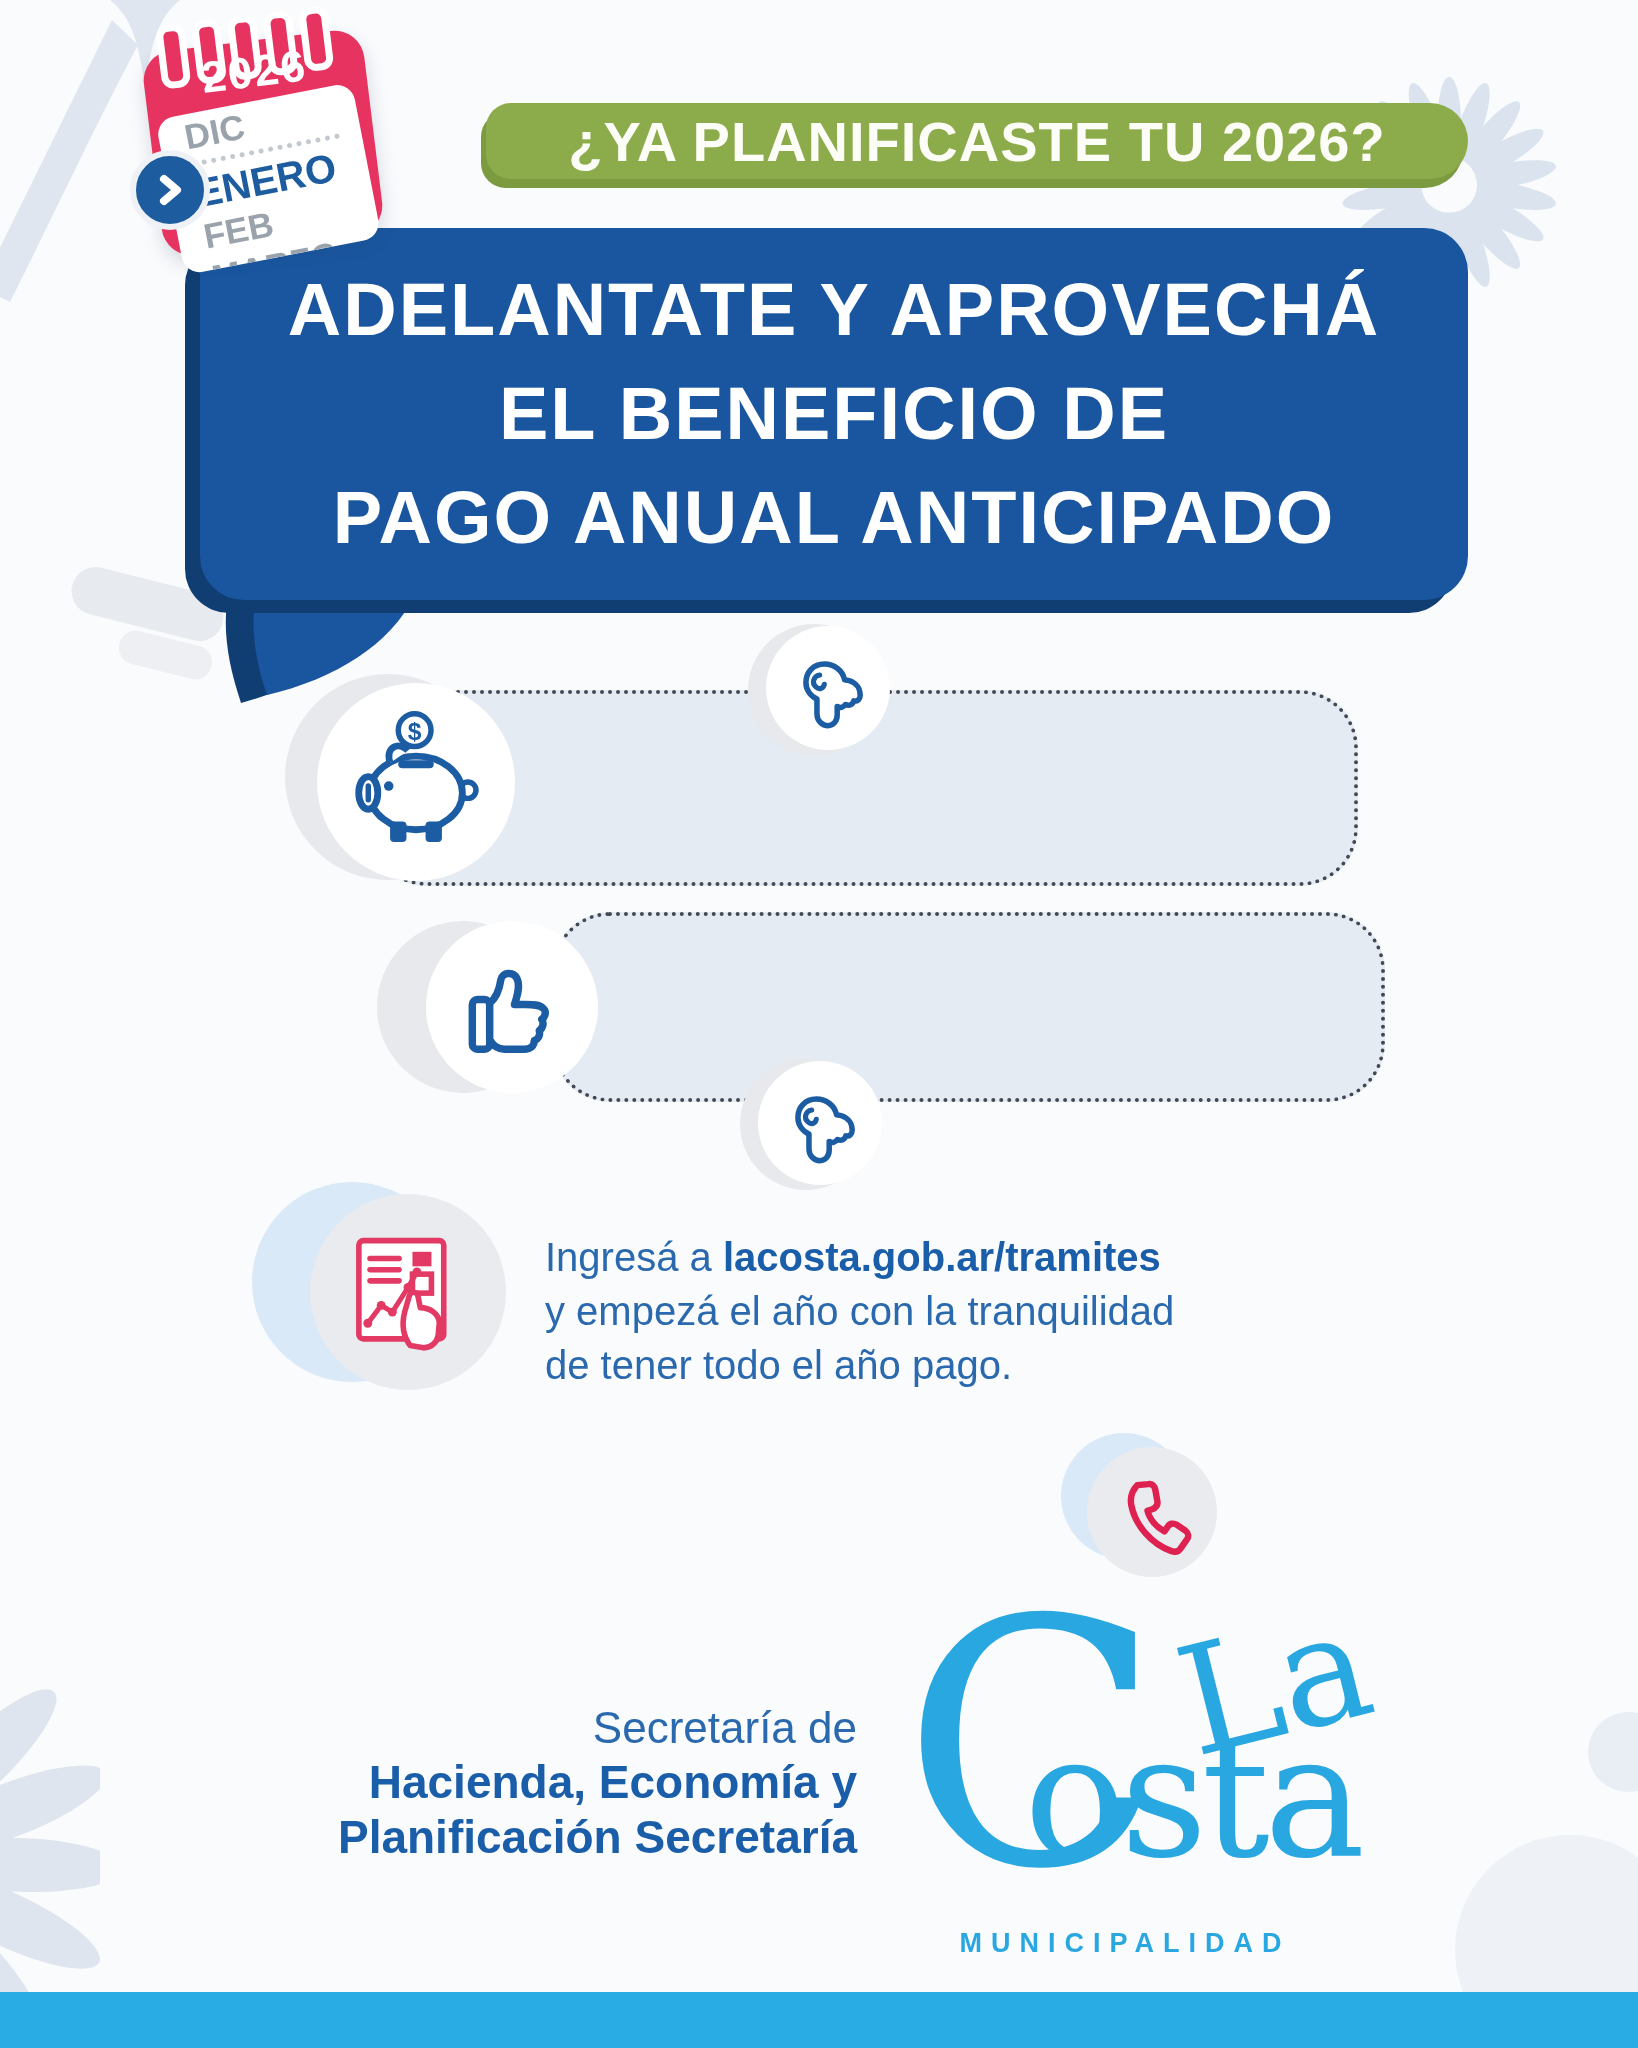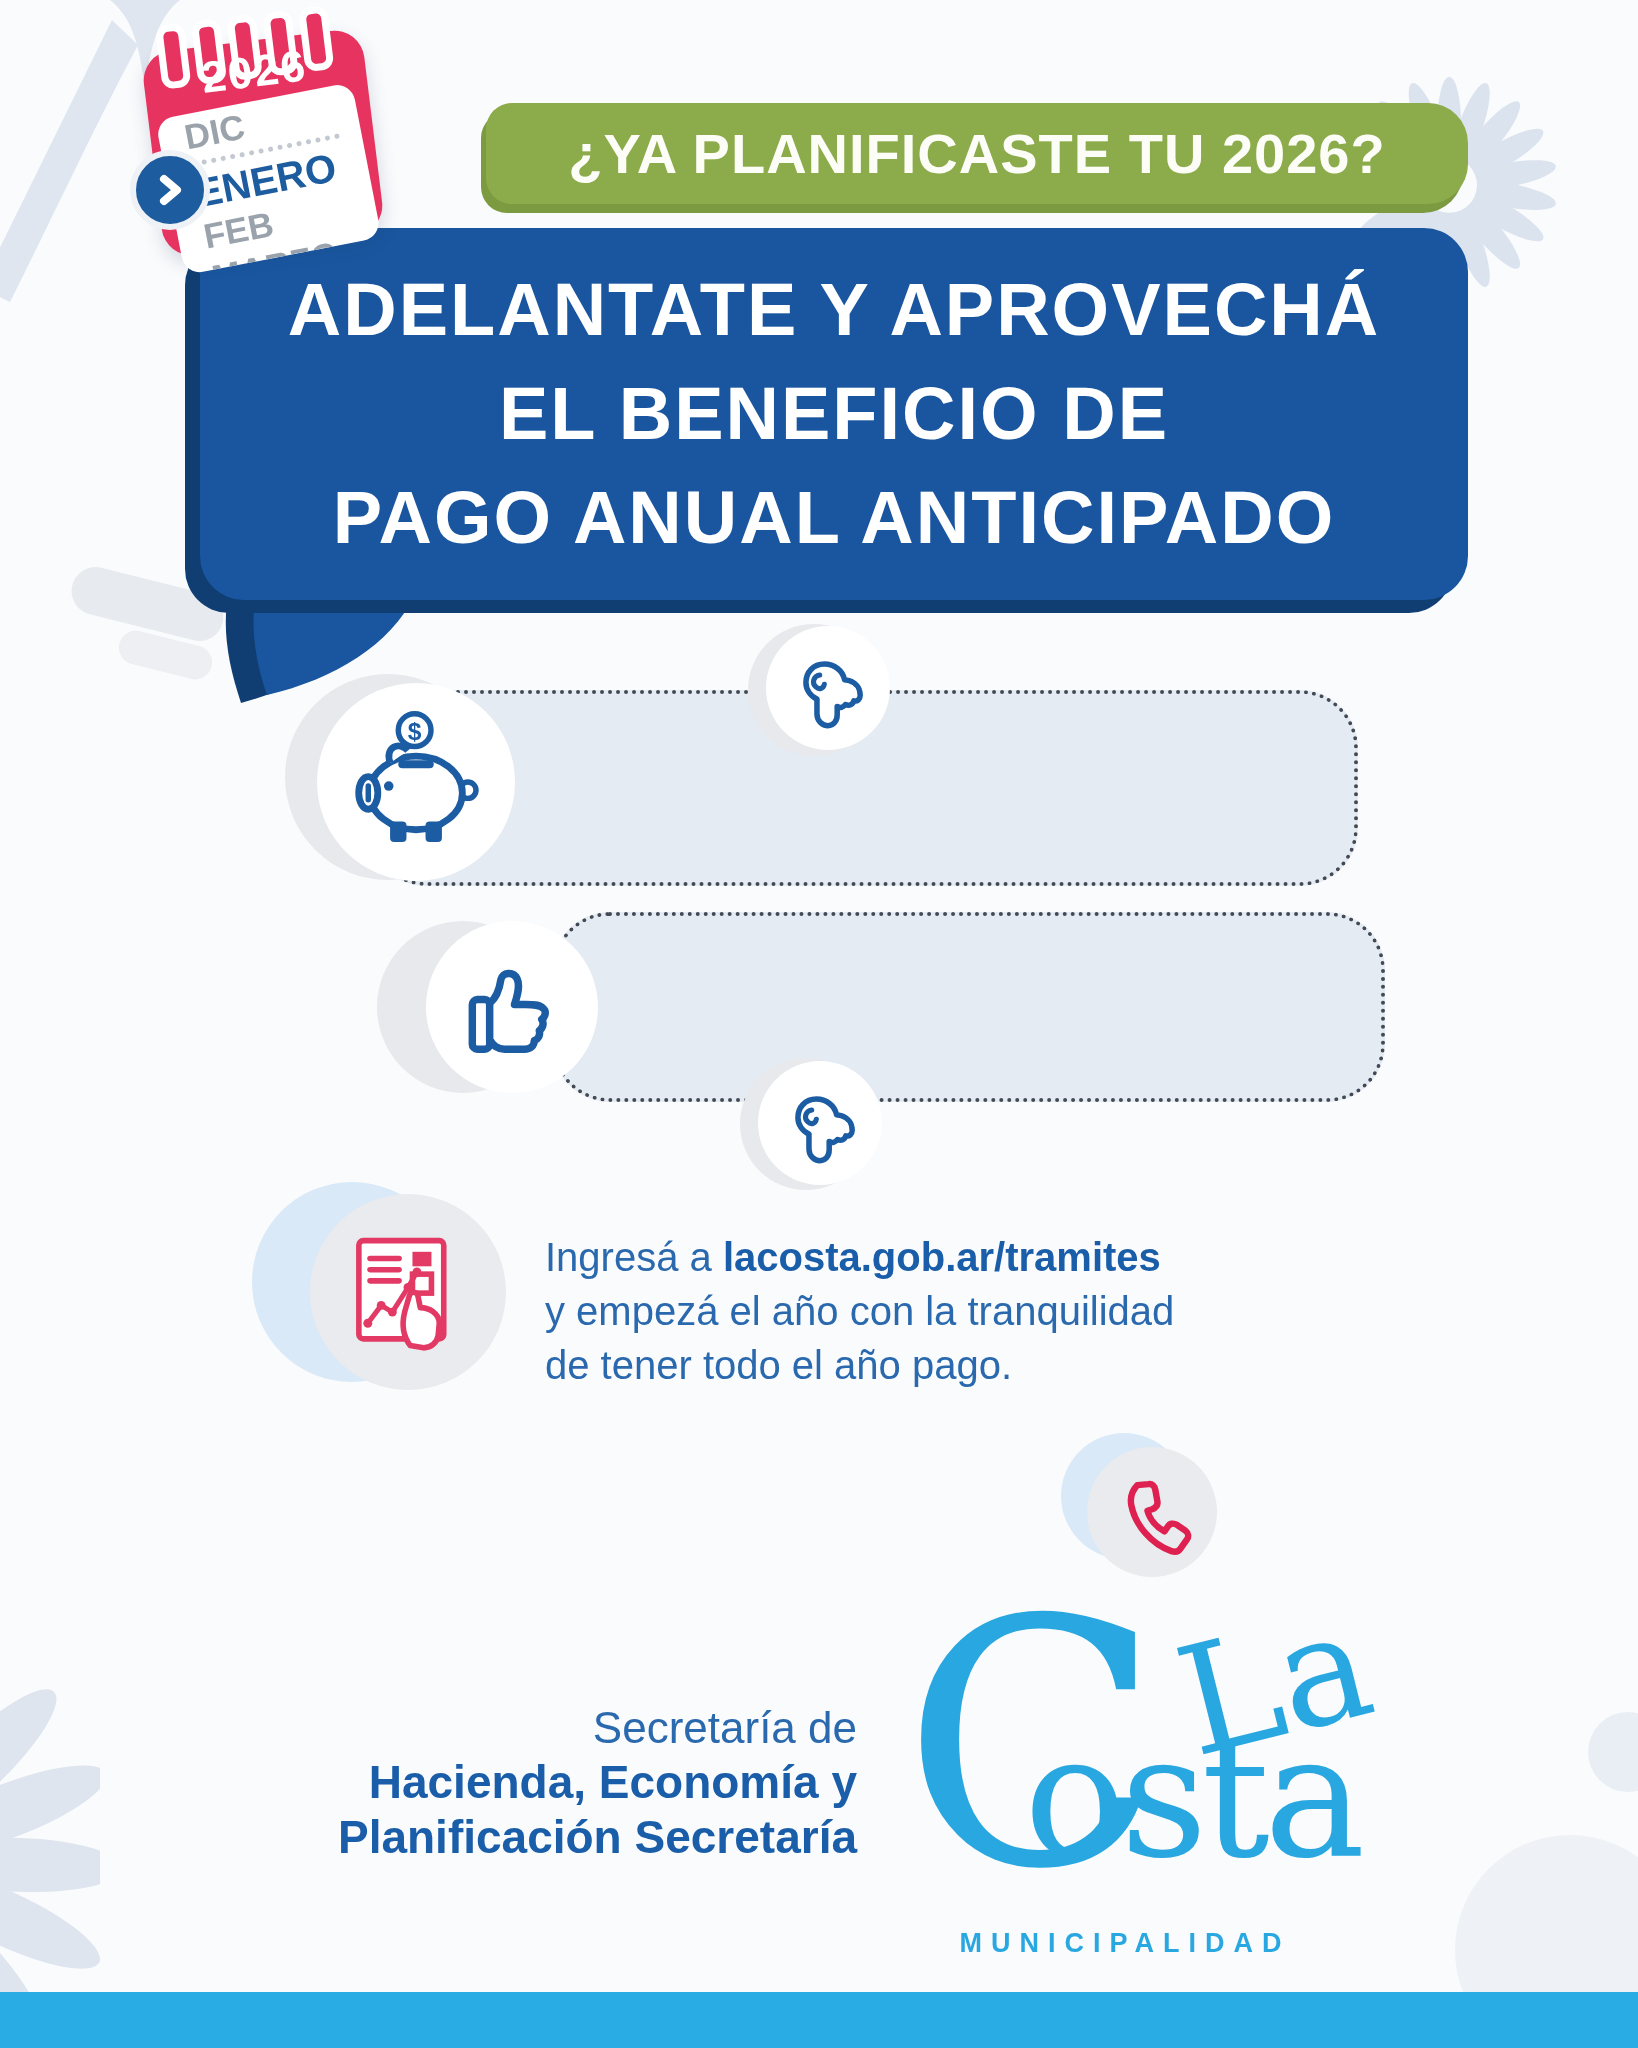--- a/index.html
+++ b/index.html
@@ -17,21 +17,21 @@
   .cal-year{position:absolute;top:6px;left:0;width:100%;text-align:center;color:#ffffff;font-weight:bold;font-size:44px;letter-spacing:2px;}
   .cal-page{position:absolute;left:12px;top:60px;width:200px;height:158px;background:#ffffff;border-radius:18px;
     transform:rotate(-4deg);overflow:hidden;padding:2px 0 0 26px;box-sizing:border-box;}
   .cal-month{font-weight:bold;font-size:35px;color:#9aa2ab;line-height:42px;}
   .cal-month.active{color:#1d5c9f;font-size:40px;line-height:46px;}
   .cal-dots{width:150px;border-top:5px dotted #c3c9d0;margin:4px 0 4px 2px;}
   .cal-nav{position:absolute;left:130px;top:150px;width:68px;height:68px;background:#1d5c9f;border:6px solid #eef1f5;
     border-radius:50%;z-index:7;display:flex;align-items:center;justify-content:center;}
 
   
-  .banner{position:absolute;left:486px;top:103px;width:982px;height:101px;background:#8cab4a;
+  .banner{position:absolute;left:486px;top:103px;width:982px;height:76px;background:#8cab4a;
     border-radius:26px 40px 40px 26px;box-shadow:-5px 9px 0 #7c9a40;z-index:4;
     display:flex;align-items:center;justify-content:center;}
   .banner span{color:#fdfdf7;font-weight:bold;font-size:56px;letter-spacing:1px;}
 
   
   .headline{position:absolute;left:200px;top:228px;width:1268px;height:372px;background:#19569f;
     border-radius:44px;box-shadow:-15px 13px 0 #113e72;z-index:3;
     display:flex;flex-direction:column;align-items:center;justify-content:center;}
   .headline div{color:#ffffff;font-weight:bold;font-size:74px;line-height:104px;letter-spacing:2px;text-align:left;}
   .tail{position:absolute;left:205px;top:595px;z-index:2;}

